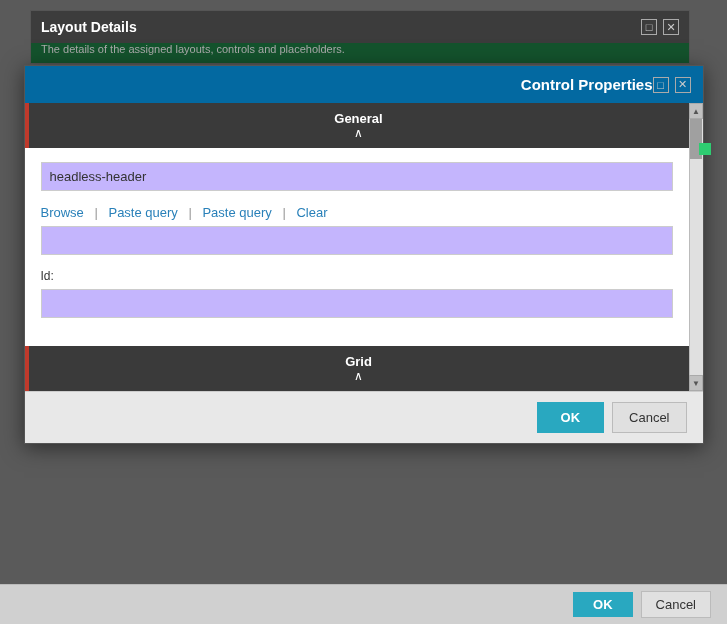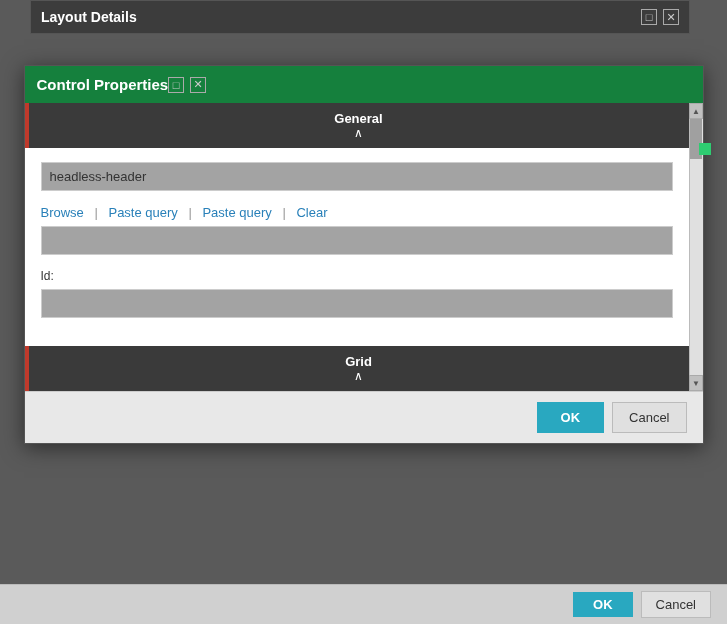--- a/index.html
+++ b/index.html
@@ -9,21 +9,21 @@
       background: #5a5a5a;
       font-family: Arial, sans-serif;
       font-size: 13px;
       position: relative;
       overflow: hidden;
     }
 
     
     .bg-window {
       position: absolute;
-      top: 0;
+      top: 10px;
       left: 30px;
       width: 660px;
       background: #14532d;
       border: 1px solid #555;
       z-index: 1;
     }
     .bg-window-titlebar {
       background: #3c3c3c;
       padding: 8px 10px;
       display: flex;
@@ -73,25 +73,25 @@
     }
     .modal {
       width: 680px;
       background: #fff;
       border: 1px solid #555;
       box-shadow: 0 4px 20px rgba(0,0,0,0.5);
       display: flex;
       flex-direction: column;
     }
     .modal-titlebar {
-      background: #15803d;
+      background: #0369a1;
       padding: 10px 12px;
       display: flex;
       align-items: center;
-      justify-content: flex-start;
+      justify-content: flex-end;
       flex-shrink: 0;
     }
     .modal-title {
       color: #fff;
       font-size: 15px;
       font-weight: bold;
     }
     .modal-titlebar-controls {
       display: flex;
       gap: 6px;
@@ -185,21 +185,21 @@
     .form-label-shared {
       color: #2980b9;
       font-size: 12px;
     }
     .form-input {
       width: 100%;
       border: 1px solid #ccc;
       padding: 6px 8px;
       font-size: 13px;
       color: #333;
-      background: #a3a3a3;
+      background: #c4b5fd;
       outline: none;
       margin-bottom: 14px;
     }
 
     
     .datasource-links {
       display: flex;
       align-items: center;
       gap: 1px;
       margin-bottom: 6px;
@@ -285,20 +285,21 @@
 <body>
 
 <div class="bg-window">
   <div class="bg-window-titlebar">
     <span class="bg-window-title">Layout Details</span>
     <div class="bg-window-controls">
       <button class="win-btn">□</button>
       <button class="win-btn win-btn-close">✕</button>
     </div>
   </div>
+  <div class="bg-window-subtitle">The details of the assigned layouts, controls and placeholders.</div>
 </div>
 
 <div class="green-dot" style="position:absolute; right:16px; top:143px; width:12px; height:12px; background:#2ecc71; z-index:11;"></div>
 
 <div class="modal-overlay">
   <div class="modal">
 
     <div class="modal-titlebar">
       <span class="modal-title">Control Properties</span>
       <div class="modal-titlebar-controls">

